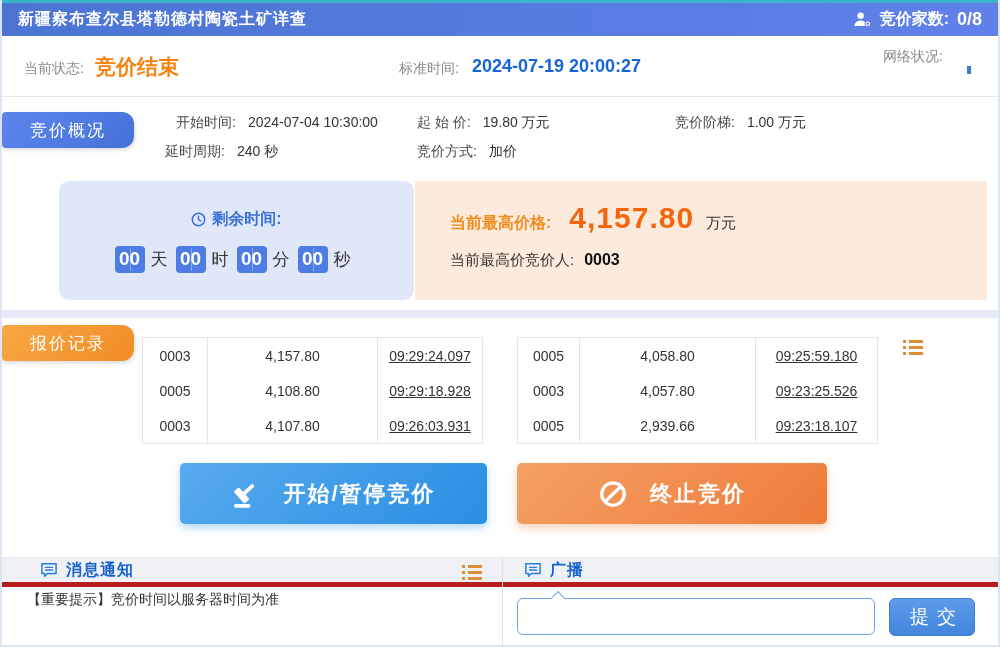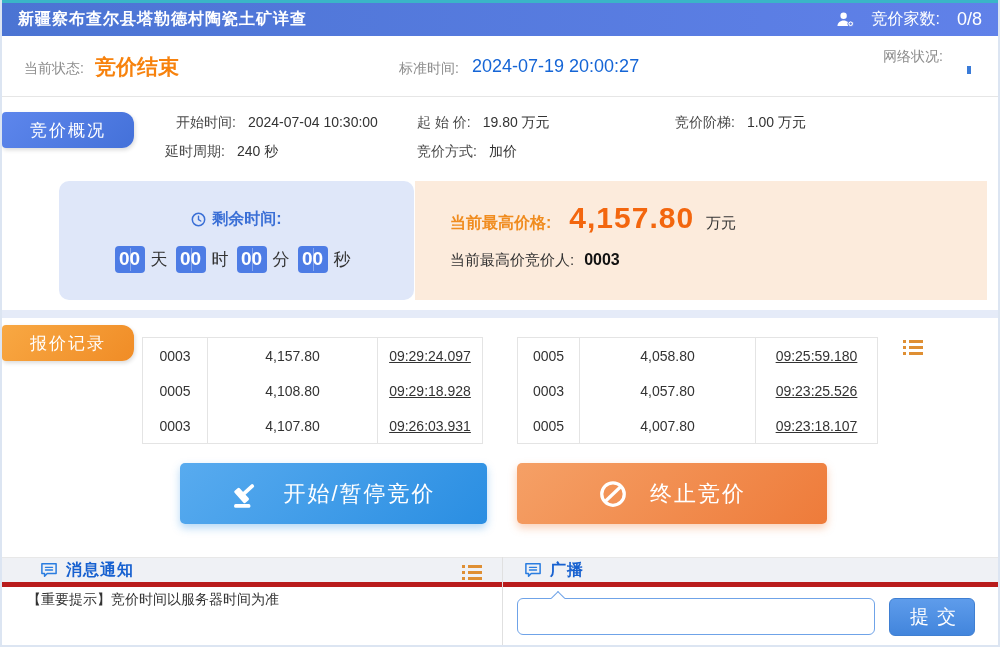--- a/index.html
+++ b/index.html
@@ -7,28 +7,28 @@
   .page { position:relative; width:1000px; height:647px; background:#fff; overflow:hidden;
           border:2px solid #dce5f2; border-top:none; }
   .abs { position:absolute; }
 
   
   .top-strip { position:absolute; top:0; left:0; right:0; height:3px; background:#3ab5c7; }
   .header { position:absolute; top:3px; left:0; right:0; height:33px;
             background:linear-gradient(90deg,#4b74d3,#6081e9);
             display:flex; align-items:center; justify-content:space-between; padding:0 16px; }
   .header-title { color:#fff; font-size:16px; font-weight:bold; letter-spacing:1px; }
-  .header-right { display:flex; align-items:center; gap:17px; color:#fff; font-size:16px; font-weight:normal;justify-content:space-between; }
+  .header-right { display:flex; align-items:center; gap:8px; color:#fff; font-size:16px; font-weight:bold;justify-content:space-between; }
   .header-right .count { font-size:18px; }
 
   
   .status-row { position:absolute; top:36px; left:0; right:0; height:60px; background:#fff; }
   .lbl-gray { color:#8c8c8c; font-size:14px; }
   .state-val { color:#f7820d; font-size:21px; font-weight:bold; }
-  .time-val { color:#1565d6; font-size:18px; font-weight:normal; }
+  .time-val { color:#1565d6; font-size:18px; font-weight:bold; }
   .net-bar { display:inline-block; width:4px; height:8px; background:#3a7bd8; margin-left:10px; }
   .hline { position:absolute; left:0; right:0; height:1px; background:#e6e6e6; }
 
   
   .badge { position:absolute; left:0; width:132px; height:36px; border-radius:4px 12px 12px 4px;
            display:flex; align-items:center; justify-content:center;
            color:#fff; font-size:17px; letter-spacing:2px; box-shadow:1px 2px 4px rgba(0,0,0,.15); }
   .badge-blue { background:linear-gradient(135deg,#5d86ec,#4471d9); }
   .badge-orange { background:linear-gradient(135deg,#f8a843,#f08c26); }
 
@@ -66,21 +66,21 @@
               border-right:1px solid #e4e4e4; }
   .rec-cell:last-child { border-right:none;text-decoration:underline; }
   .t-left { left:140px; width:341px; }
   .t-left .c1 { width:65px; } .t-left .c2 { width:170px; } .t-left .c3 { width:104px; }
   .t-right { left:515px; width:361px; }
   .t-right .c1 { width:62px; } .t-right .c2 { width:176px; } .t-right .c3 { width:121px; }
 
   
   .action-btn { position:absolute; top:463px; height:61px; border:none; border-radius:5px; cursor:pointer;
                 display:flex; align-items:center; justify-content:center; gap:22px;
-                color:#fff; font-size:22px; font-weight:normal; letter-spacing:2px;
+                color:#fff; font-size:22px; font-weight:bold; letter-spacing:2px;
                 font-family:inherit;text-align:right; }
   .btn-blue { left:178px; width:307px; background:linear-gradient(135deg,#58abef,#2a8ee2);
               box-shadow:0 4px 8px rgba(42,142,226,.35); }
   .btn-orange { left:515px; width:310px; background:linear-gradient(135deg,#f5a066,#ee7b3a);
                 box-shadow:0 4px 8px rgba(238,123,58,.35); }
 
   
   .panel-head { position:absolute; top:557px; height:30px; background:#eff1f5;
                 border-top:1px solid #e8e8e8; border-bottom:5px solid #b91c1c;
                 display:flex; align-items:center; }
@@ -220,21 +220,21 @@
       <span class="rec-cell c2">4,058.80</span>
       <span class="rec-cell c3">09:25:59.180</span>
     </div>
     <div class="rec-row">
       <span class="rec-cell c1">0003</span>
       <span class="rec-cell c2">4,057.80</span>
       <span class="rec-cell c3">09:23:25.526</span>
     </div>
     <div class="rec-row">
       <span class="rec-cell c1">0005</span>
-      <span class="rec-cell c2">4,007.80</span>
+      <span class="rec-cell c2">2,939.66</span>
       <span class="rec-cell c3">09:23:18.107</span>
     </div>
   </div>
 
   <span class="list-icon li-table">
       <i></i>
       <i></i>
       <i></i>
     </span>
 

